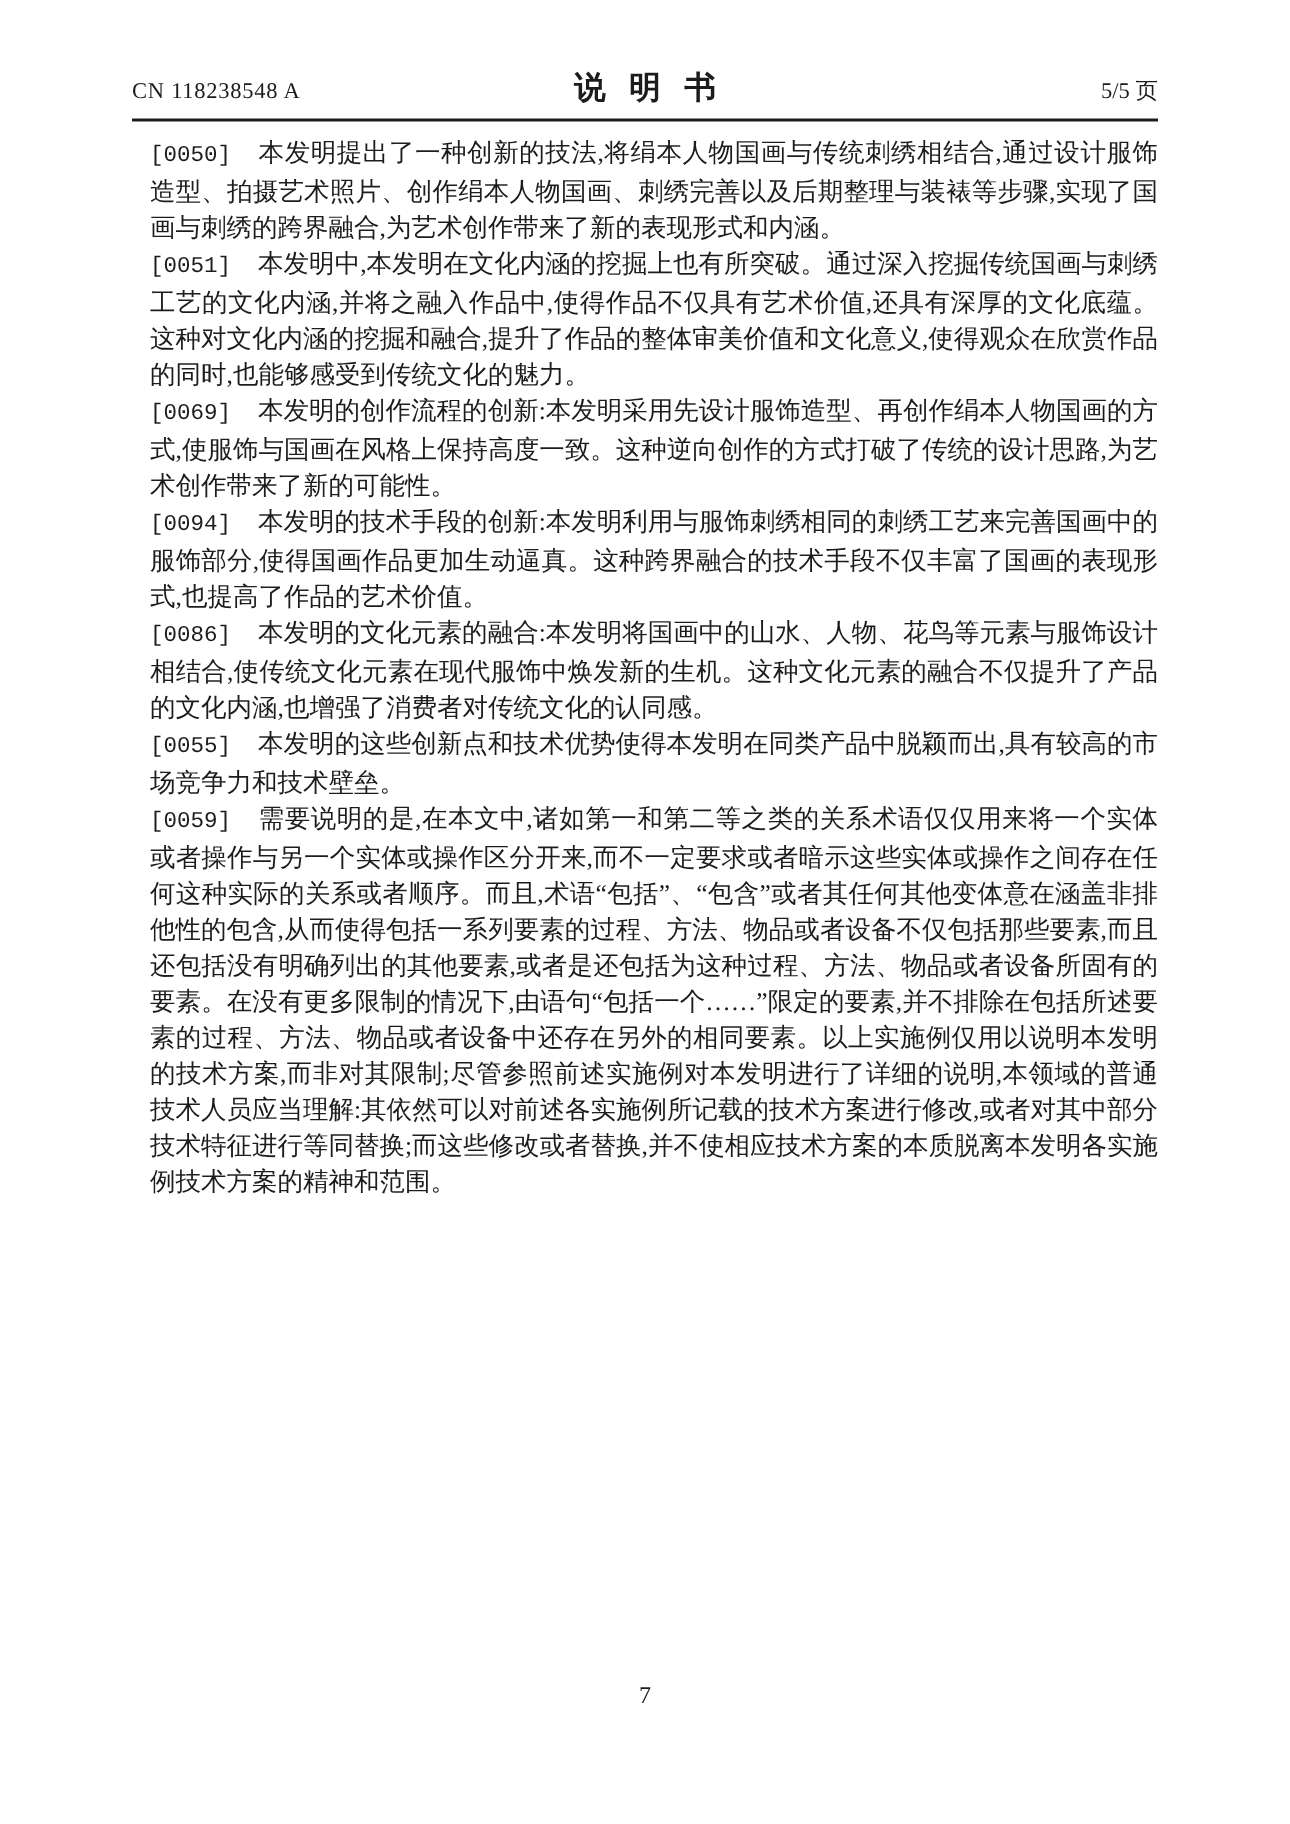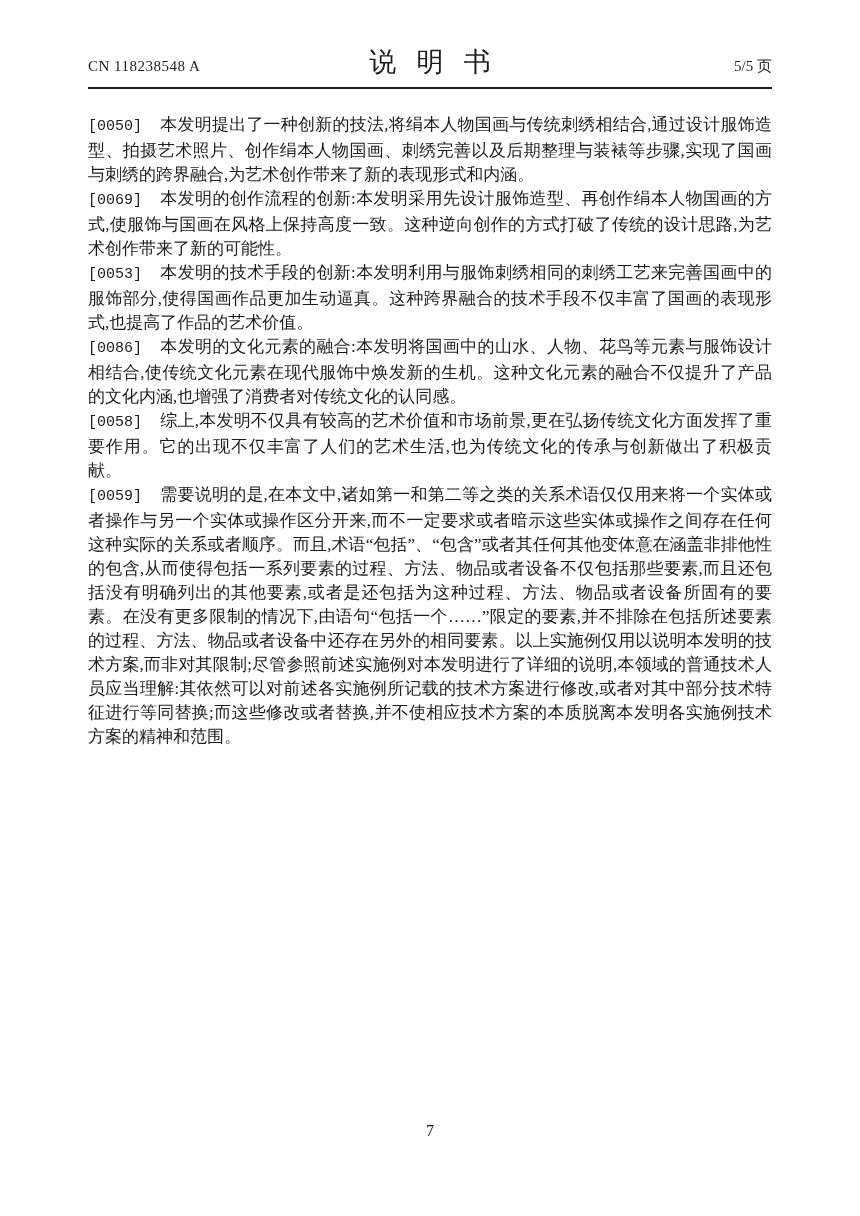--- a/index.html
+++ b/index.html
@@ -25,42 +25,43 @@
   }
   .header-left {
     flex: 1;
     text-align: left;
     font-size: 15px;
     letter-spacing: 0.5px;
     white-space: nowrap;
   }
   .header-center {
     flex: 0 0 auto;
-    font-size: 27px;
-    font-weight: normal;
+    font-size: 21px;
+    font-weight: bold;
     letter-spacing: 0.75em;
     margin-right: -0.75em;
     white-space: nowrap;
   }
   .header-right {
     flex: 1;
     text-align: right;
     font-size: 15px;
     white-space: nowrap;
   }
   .header-rule {
     margin: 0 88px;
     border-bottom: 2px solid #1c1c1c;
     height: 0;
   }
   .body-text {
-    padding: 24px 88px 0 88px;
+    padding: 9px 88px 0 88px;
     font-size: 17px;
     line-height: 24px;
     text-align: justify;
+    margin-left: 12px;
   }
   .para {
     margin: 0;
   }
   .pnum {
     font-family: "Liberation Mono", "DejaVu Sans Mono", monospace;
     font-size: 15px;
     letter-spacing: 0;
     margin-right: 18px;
   }
@@ -82,31 +83,32 @@
     <span class="header-left">CN 118238548 A</span>
     <span class="header-center">说明书</span>
     <span class="header-right">5/5 页</span>
   </div>
 
   <div class="header-rule"></div>
 
   <main class="body-text">
     <p class="para"><span class="pnum">[0050]</span><span>本发明提出了一种创新的技法,将绢本人物国画与传统刺绣相结合,通过设计服饰造型、拍摄艺术照片、创作绢本人物国画、刺绣完善以及后期整理与装裱等步骤,实现了国画与刺绣的跨界融合,为艺术创作带来了新的表现形式和内涵。</span></p>
 
+    <p class="para"><span class="pnum">[0051]</span><span>本发明中,本发明在文化内涵的挖掘上也有所突破。通过深入挖掘传统国画与刺绣工艺的文化内涵,并将之融入作品中,使得作品不仅具有艺术价值,还具有深厚的文化底蕴。这种对文化内涵的挖掘和融合,提升了作品的整体审美价值和文化意义,使得观众在欣赏作品的同时,也能够感受到传统文化的魅力。</span></p>
 
     <p class="para"><span class="pnum">[0069]</span><span>本发明的创作流程的创新:本发明采用先设计服饰造型、再创作绢本人物国画的方式,使服饰与国画在风格上保持高度一致。这种逆向创作的方式打破了传统的设计思路,为艺术创作带来了新的可能性。</span></p>
 
-    <p class="para"><span class="pnum">[0053]</span><span>本发明的技术手段的创新:本发明利用与服饰刺绣相同的刺绣工艺来完善国画中的服饰部分,使得国画作品更加生动逼真。这种跨界融合的技术手段不仅丰富了国画的表现形式,也提高了作品的艺术价值。</span></p>
+    <p class="para"><span class="pnum">[0094]</span><span>本发明的技术手段的创新:本发明利用与服饰刺绣相同的刺绣工艺来完善国画中的服饰部分,使得国画作品更加生动逼真。这种跨界融合的技术手段不仅丰富了国画的表现形式,也提高了作品的艺术价值。</span></p>
 
     <p class="para"><span class="pnum">[0086]</span><span>本发明的文化元素的融合:本发明将国画中的山水、人物、花鸟等元素与服饰设计相结合,使传统文化元素在现代服饰中焕发新的生机。这种文化元素的融合不仅提升了产品的文化内涵,也增强了消费者对传统文化的认同感。</span></p>
 
+    <p class="para"><span class="pnum">[0055]</span><span>本发明的这些创新点和技术优势使得本发明在同类产品中脱颖而出,具有较高的市场竞争力和技术壁垒。</span></p>
 
 
 
-    <p class="para"><span class="pnum">[0058]</span><span>综上,本发明不仅具有较高的艺术价值和市场前景,更在弘扬传统文化方面发挥了重要作用。它的出现不仅丰富了人们的艺术生活,也为传统文化的传承与创新做出了积极贡献。</span></p>
 
     <p class="para"><span class="pnum">[0059]</span><span>需要说明的是,在本文中,诸如第一和第二等之类的关系术语仅仅用来将一个实体或者操作与另一个实体或操作区分开来,而不一定要求或者暗示这些实体或操作之间存在任何这种实际的关系或者顺序。而且,术语“包括”、“包含”或者其任何其他变体意在涵盖非排他性的包含,从而使得包括一系列要素的过程、方法、物品或者设备不仅包括那些要素,而且还包括没有明确列出的其他要素,或者是还包括为这种过程、方法、物品或者设备所固有的要素。在没有更多限制的情况下,由语句“包括一个……”限定的要素,并不排除在包括所述要素的过程、方法、物品或者设备中还存在另外的相同要素。以上实施例仅用以说明本发明的技术方案,而非对其限制;尽管参照前述实施例对本发明进行了详细的说明,本领域的普通技术人员应当理解:其依然可以对前述各实施例所记载的技术方案进行修改,或者对其中部分技术特征进行等同替换;而这些修改或者替换,并不使相应技术方案的本质脱离本发明各实施例技术方案的精神和范围。</span></p>
   </main>
 
   <div class="page-footer">
     <span>7</span>
   </div>
 
 </div>
 

